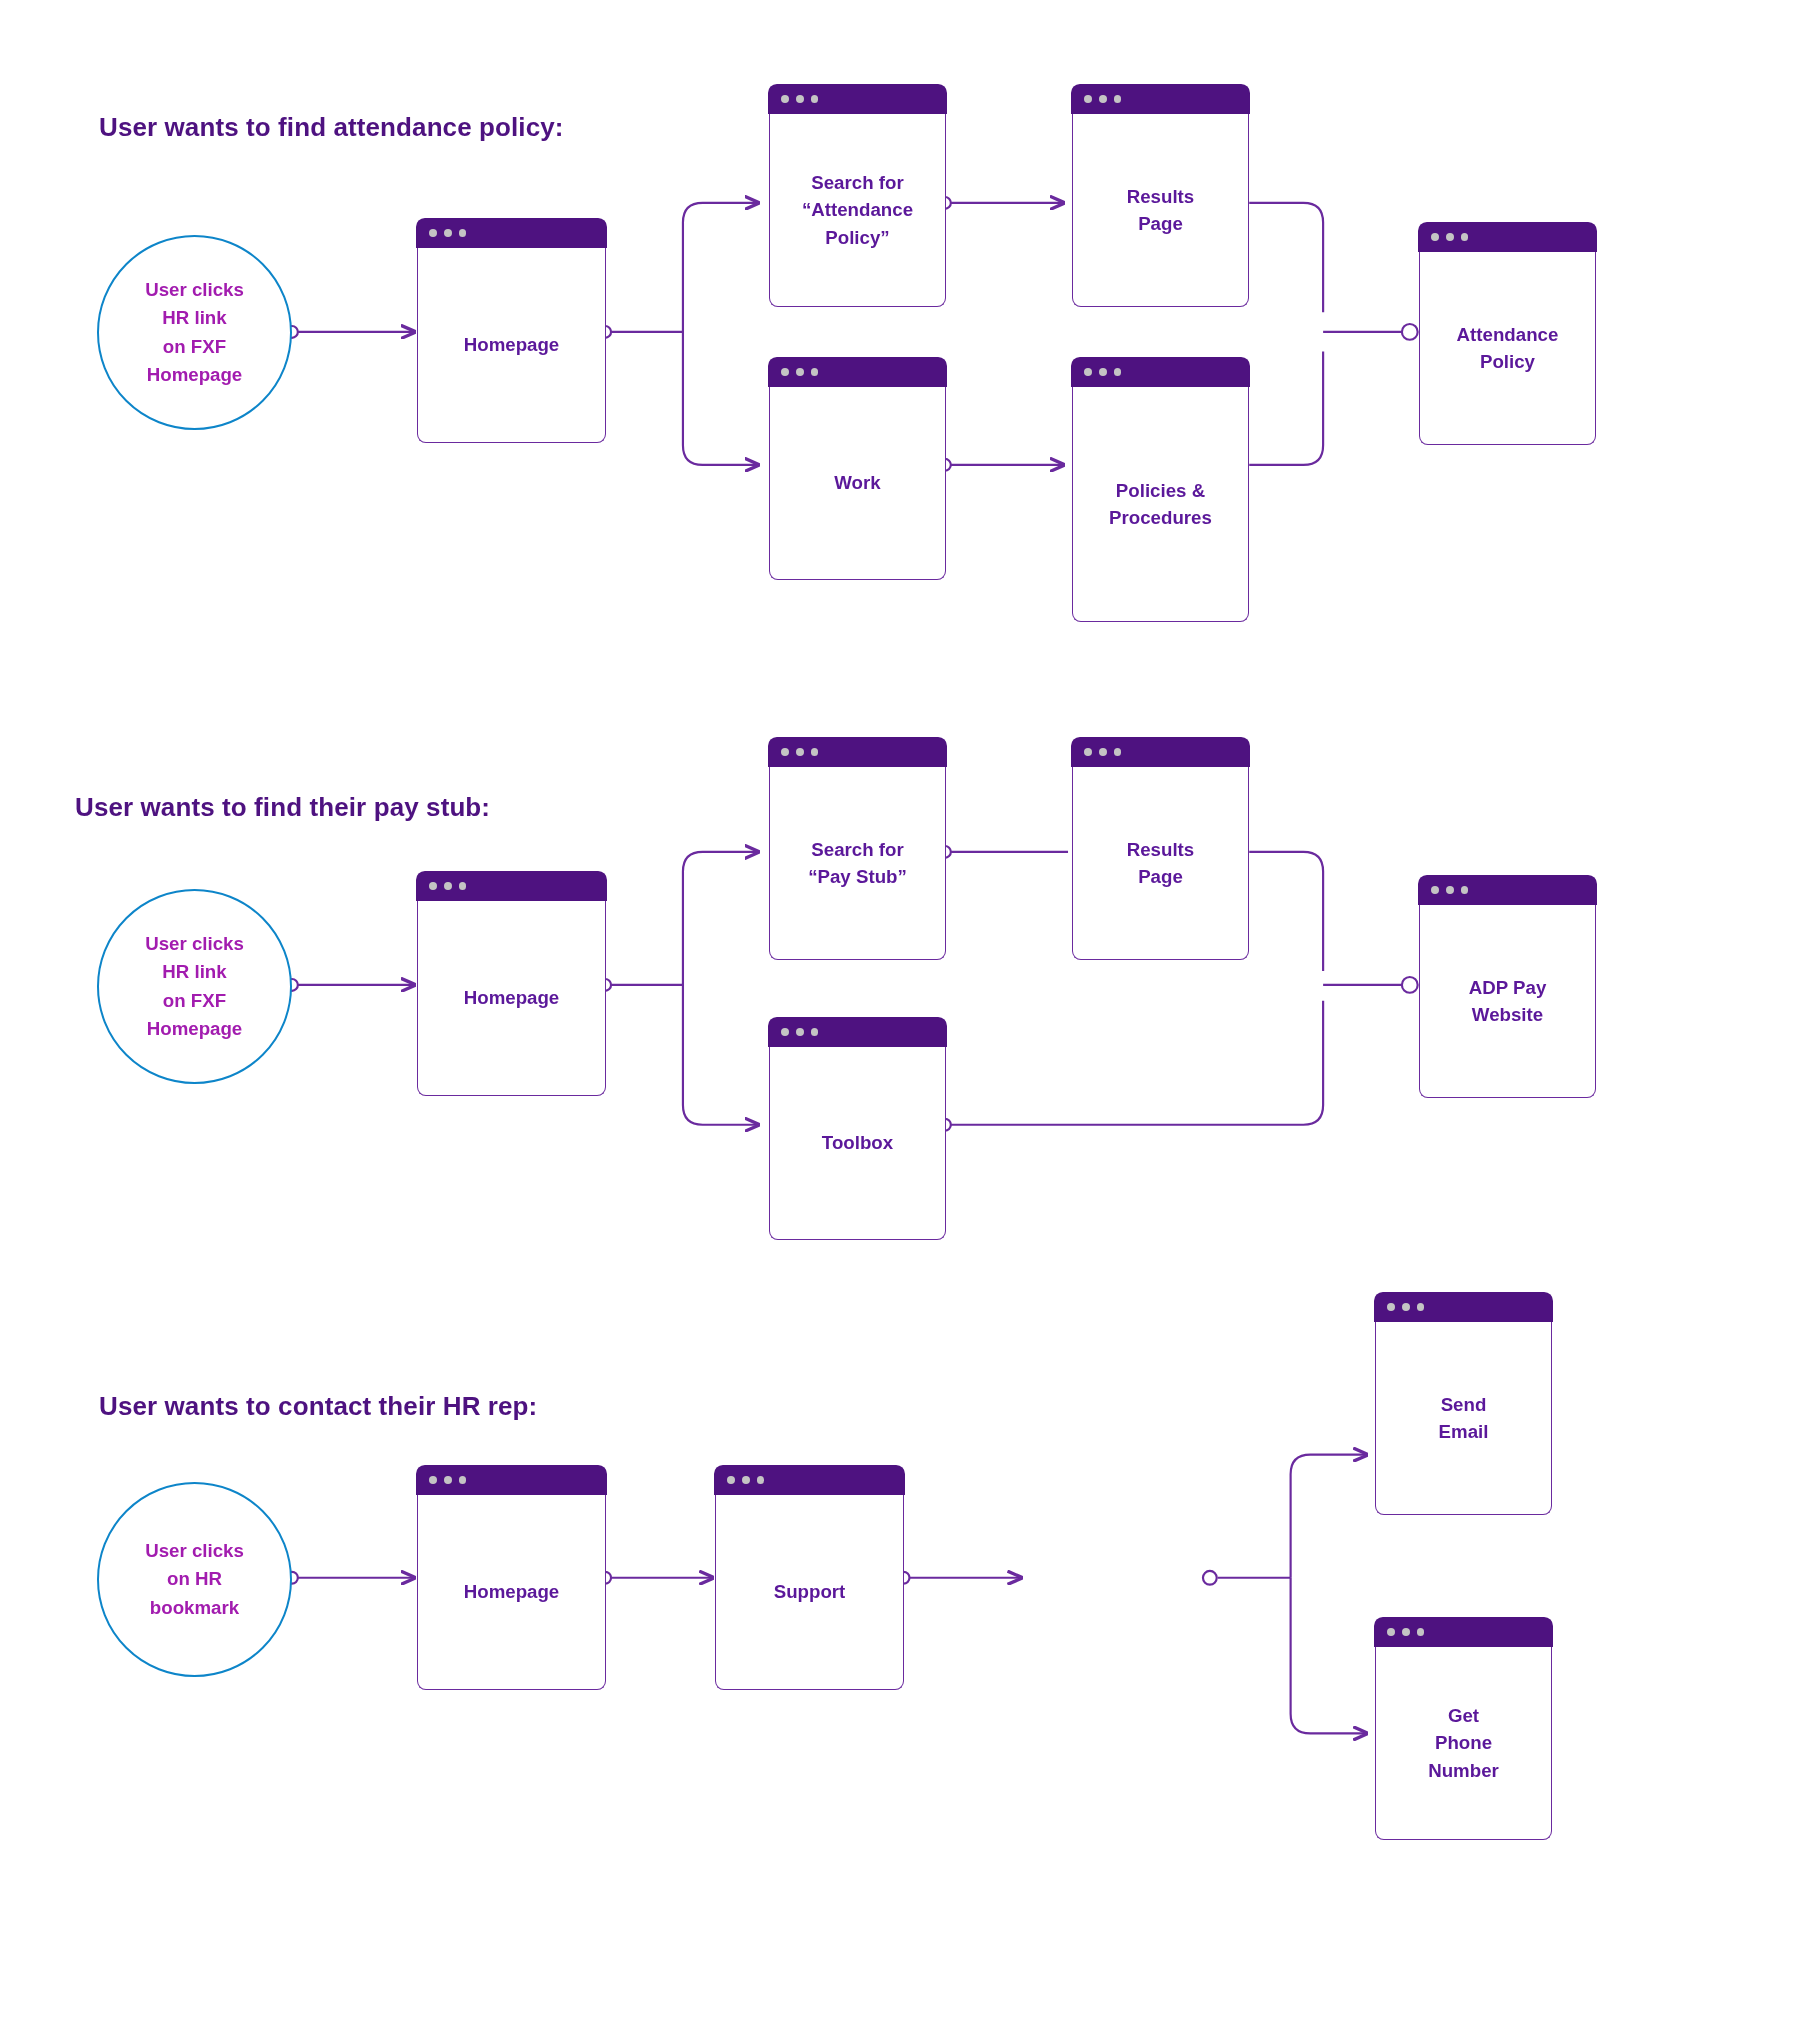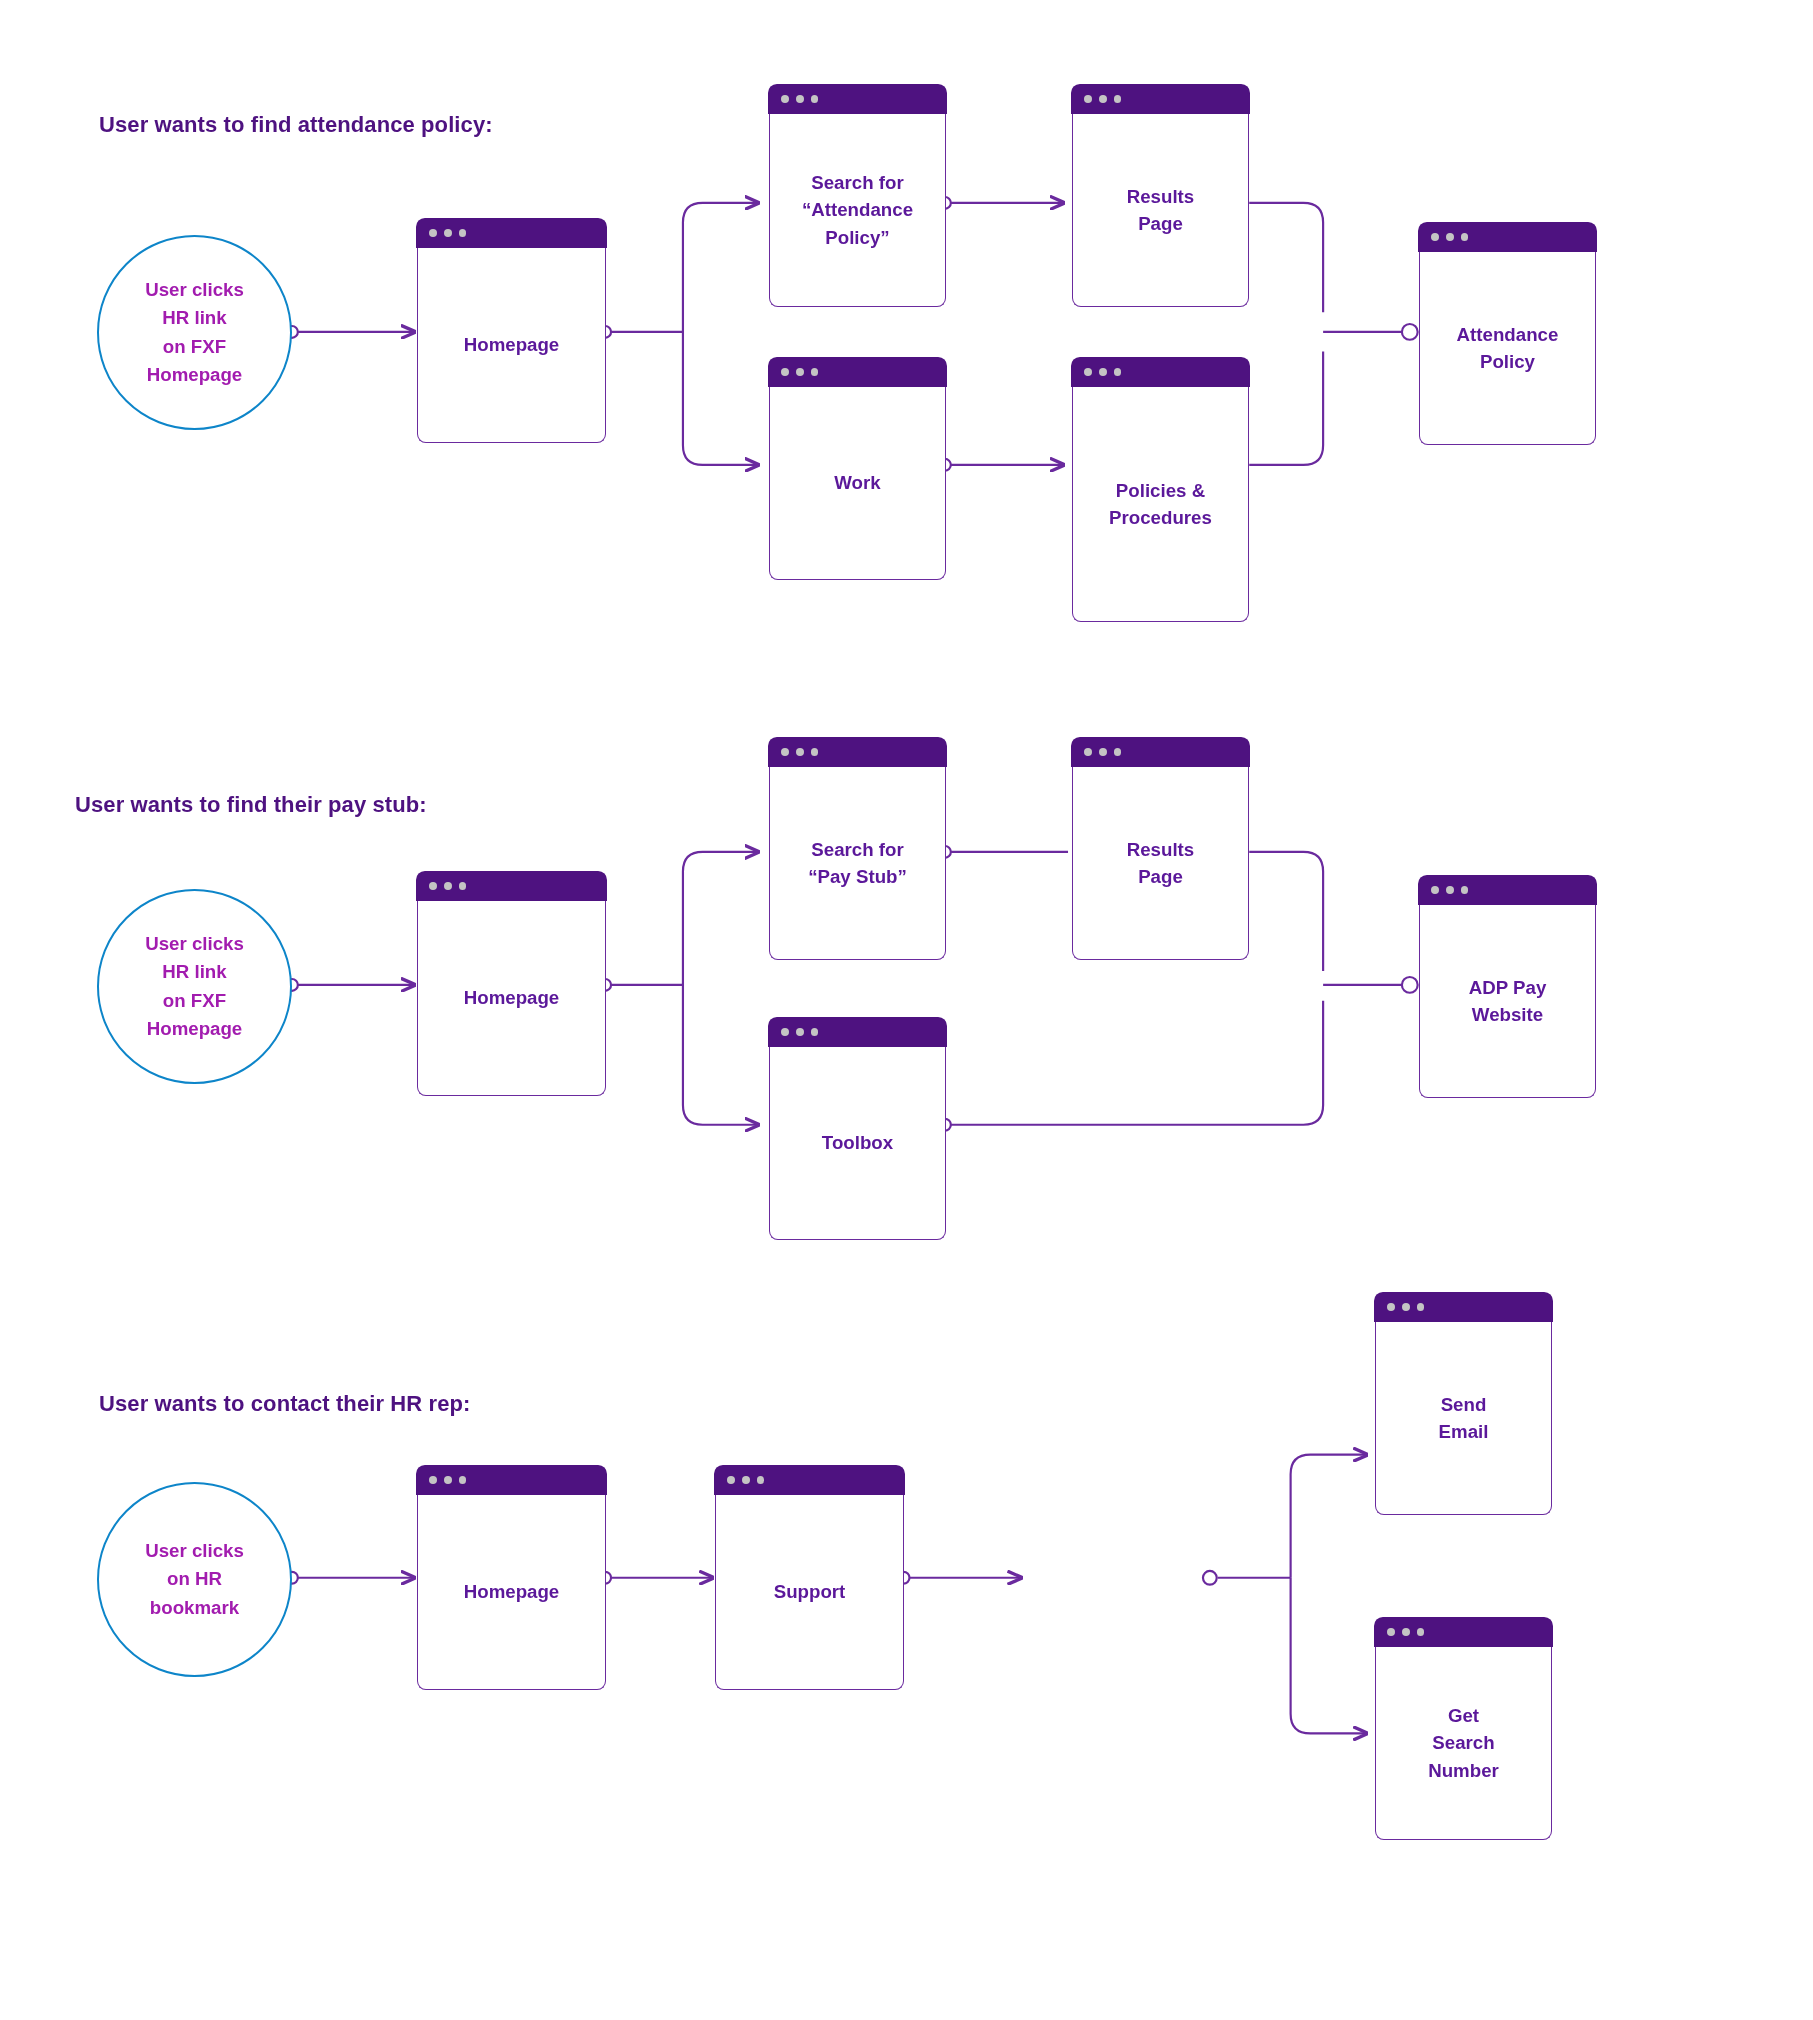--- a/index.html
+++ b/index.html
@@ -35,21 +35,21 @@
   }
   #wires circle.joint {
     fill: #ffffff;
     stroke: #6a2a9e;
     stroke-width: 2.2;
   }
   
   .caption {
     position: absolute;
     color: #4e1280;
-    font-size: 22px;
+    font-size: 26px;
     font-weight: bold;
     letter-spacing: 0.1px;
     white-space: nowrap;
   }
   
   .start-node {
     position: absolute;
     border: 2.2px solid #0d85c9;
     border-radius: 50%;
     box-sizing: border-box;
@@ -353,18 +353,18 @@
 Email</div>
   </div>
 
   <div class="win" style="left:1375px; top:1647px; width:177px; height:193px;">
     <div class="titlebar">
       <span class="dot"></span>
       <span class="dot"></span>
       <span class="dot"></span>
     </div>
     <div class="win-label">Get
-Search
+Phone
 Number</div>
   </div>
 
 </div>
 
 
 </body></html>

